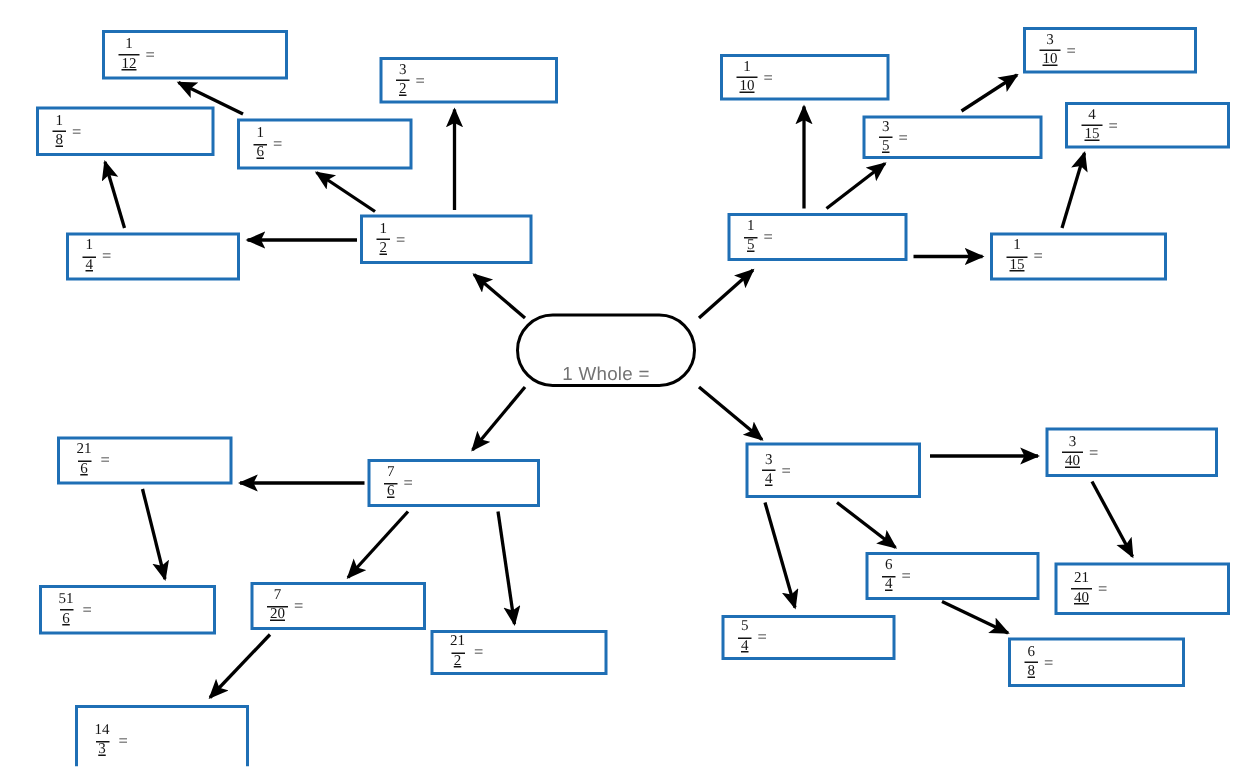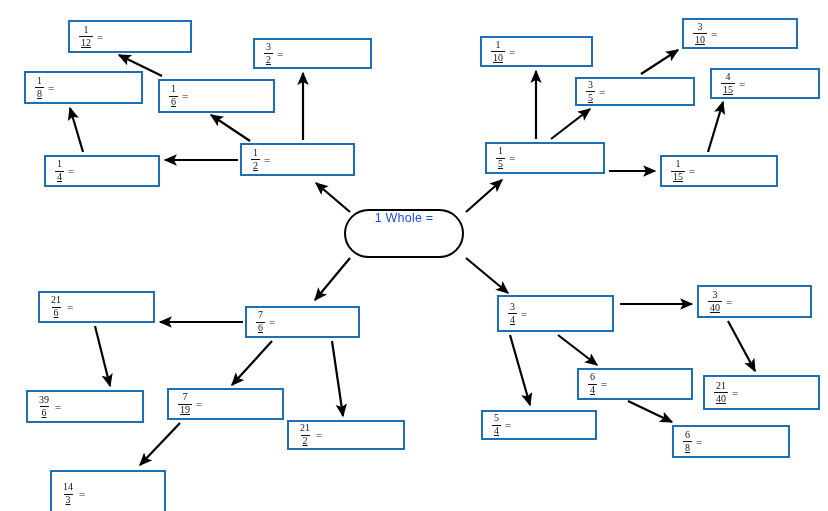--- a/index.html
+++ b/index.html
@@ -35,24 +35,24 @@
     align-items: center;
     padding-left: 9px;
   }
   .center-node {
     position: absolute;
     box-sizing: border-box;
     border: 2.5px solid #000000;
     border-radius: 26px;
     background: #ffffff;
     display: flex;
-    align-items: flex-start;
+    align-items: flex-end;
     justify-content: center;
     font-size: 12.5px;
-    color: #1d4ed8;
+    color: #737373;
     letter-spacing: 0.2px;
   }
   .frac-expr {
     display: inline-flex;
     align-items: center;
     font-family: "Liberation Serif", serif;
     color: #141414;
     line-height: 1;
   }
   .frac {
@@ -277,29 +277,29 @@
             <span class="num">21</span>
             <span class="den">40</span>
           </span>
           <span class="eqsign">=</span>
         </span>
       </div>
       <div class="node" style="left: 167px; top: 388px; width: 117px; height: 32px; border-color: rgb(31, 111, 181);">
         <span class="frac-expr">
           <span class="frac">
             <span class="num">7</span>
-            <span class="den">19</span>
+            <span class="den">20</span>
           </span>
           <span class="eqsign">=</span>
         </span>
       </div>
       <div class="node" style="left: 26px; top: 390px; width: 118px; height: 33px; border-color: rgb(31, 111, 181);">
         <span class="frac-expr">
           <span class="frac">
-            <span class="num">39</span>
+            <span class="num">51</span>
             <span class="den">6</span>
           </span>
           <span class="eqsign">=</span>
         </span>
       </div>
       <div class="node" style="left: 481px; top: 410px; width: 116px; height: 30px; border-color: rgb(31, 111, 181);">
         <span class="frac-expr">
           <span class="frac">
             <span class="num">5</span>
             <span class="den">4</span>

